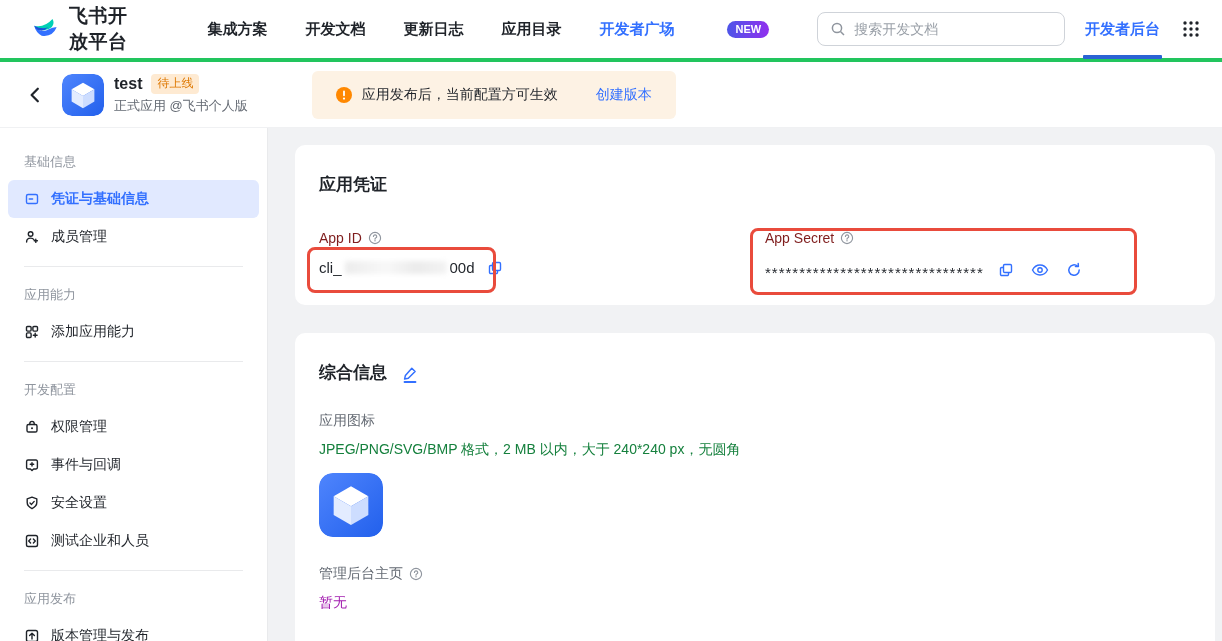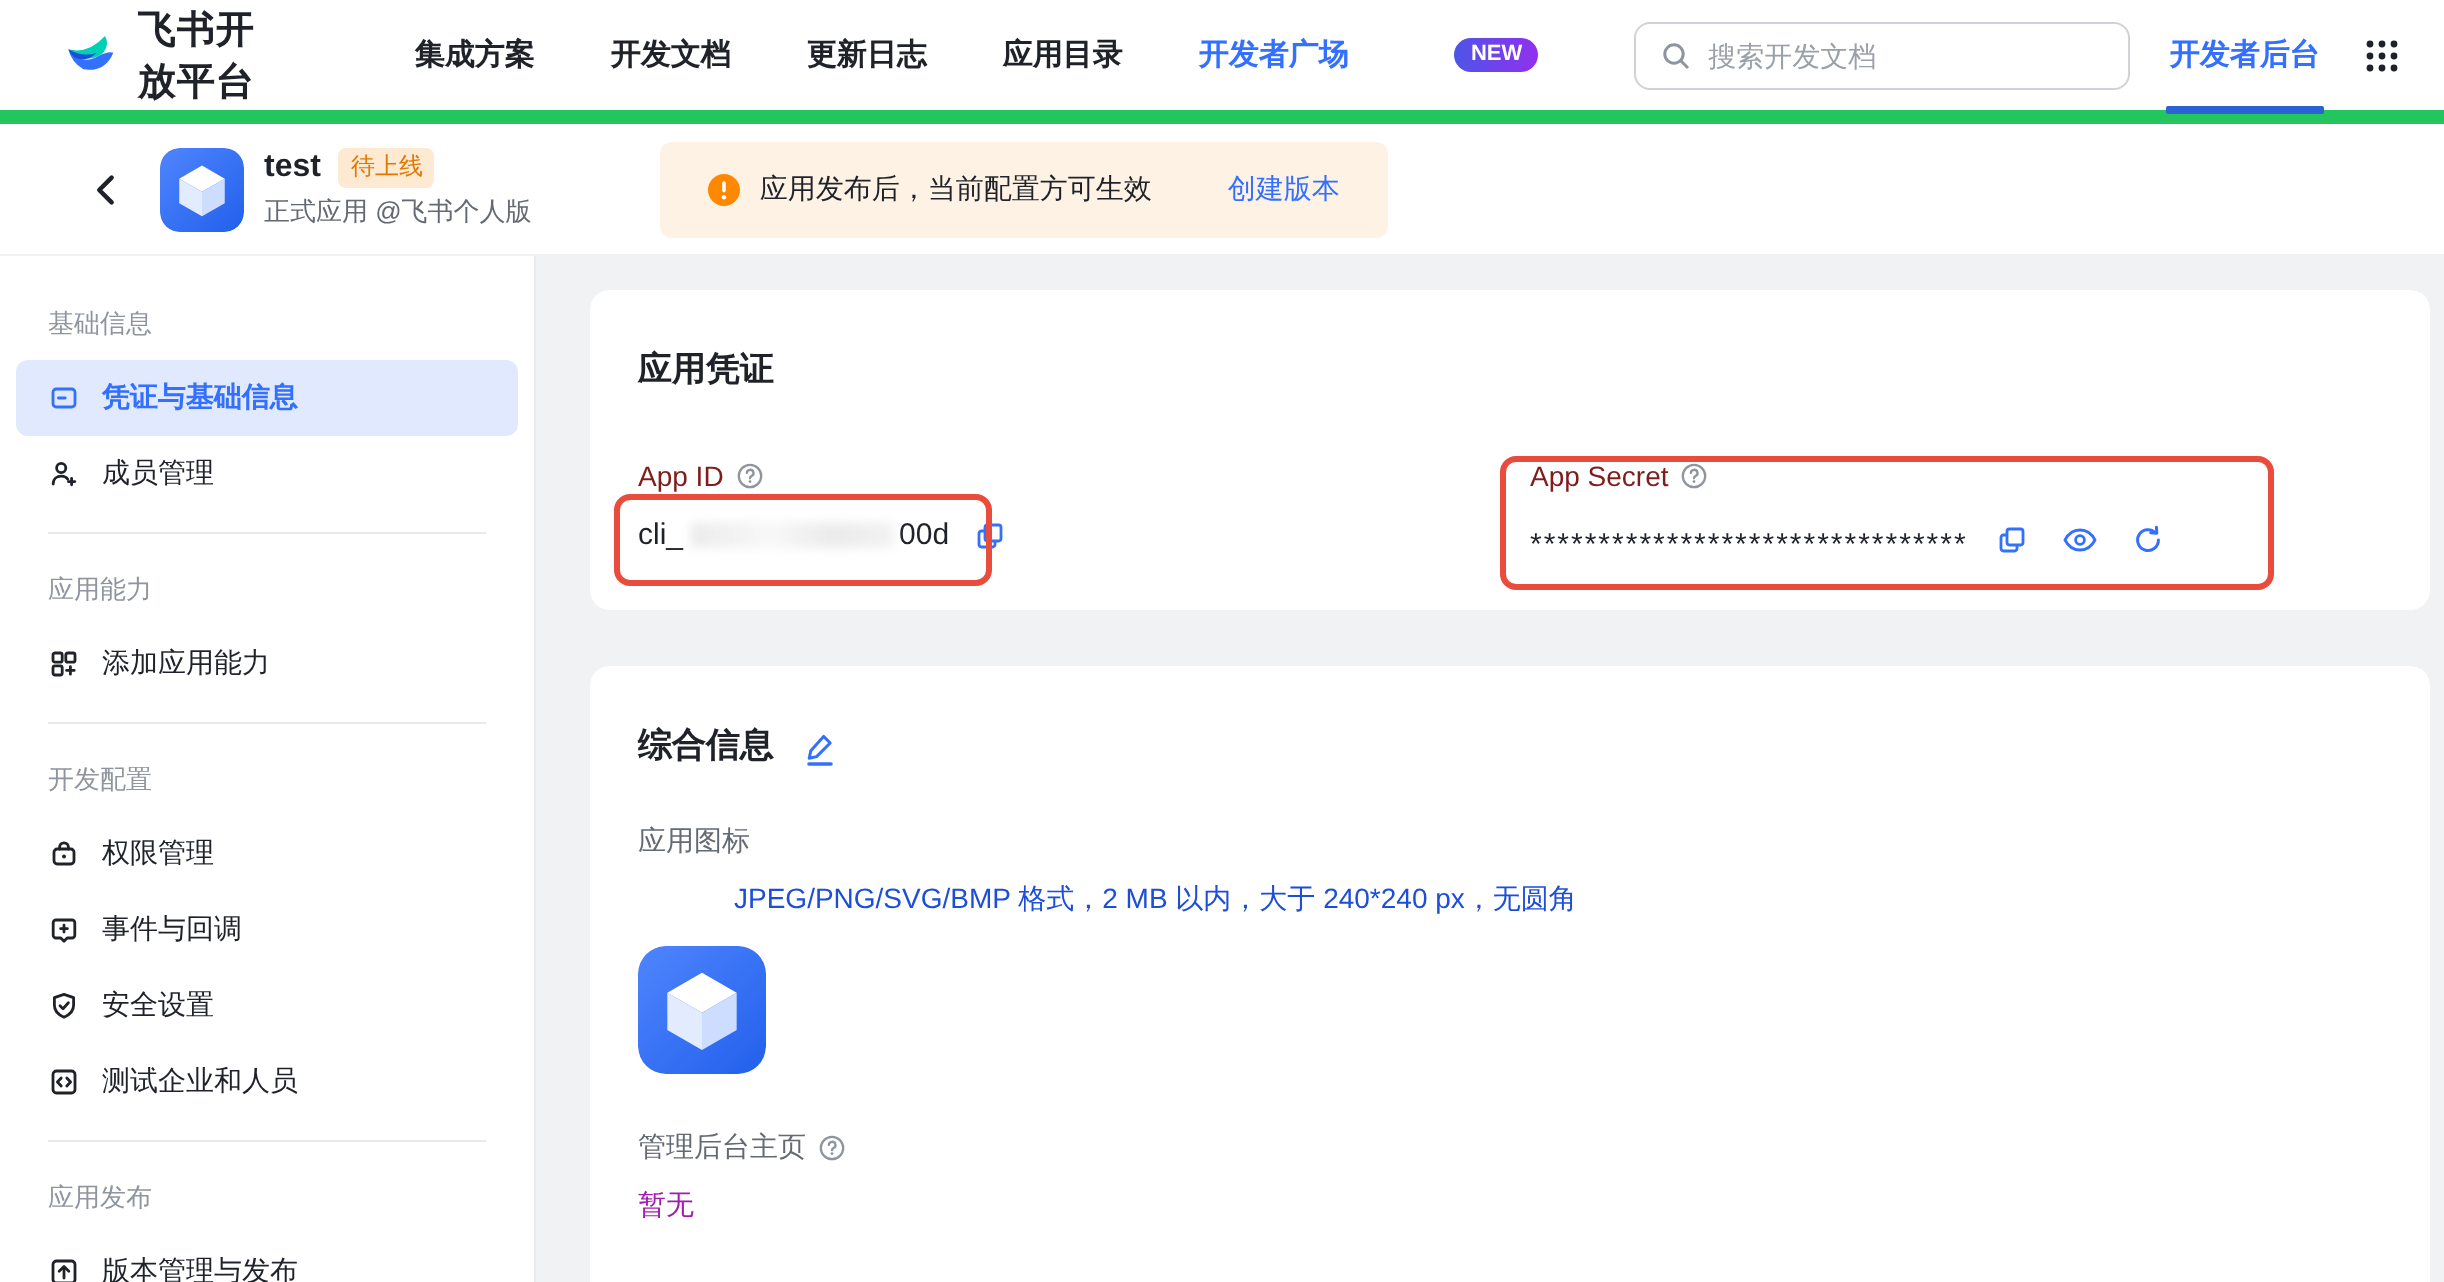--- a/index.html
+++ b/index.html
@@ -1,36 +1,36 @@
 <!DOCTYPE html>
 <html><head>
 <meta charset="utf-8">
 <style>
   * { margin:0; padding:0; box-sizing:border-box; }
   html,body { width:1222px; height:641px; }
   body { font-family:"Liberation Sans","DejaVu Sans",sans-serif; background:#fff; color:#1f2329; }
   .page { position:relative; width:1222px; height:641px; overflow:hidden; background:#fff; }
 
   
-  .topnav { display:flex; align-items:center; height:62px; padding:0 22px 0 30px; background:#fff; border-bottom:7px solid #22c55e; position:relative; }
+  .topnav { display:flex; align-items:center; height:62px; padding:0 22px 0 30px; background:#fff; border-bottom:4px solid #22c55e; position:relative; }
   .brand { display:flex; align-items:center; gap:9px; }
   .brand-name { font-size:19px; font-weight:700; letter-spacing:.5px; }
   .nav-items { display:flex; align-items:flex-end; gap:38px; margin-left:70px; }
   .nav-item { font-size:15px; font-weight:600; color:#1f2329; cursor:pointer; white-space:nowrap; }
   .nav-item.accent { color:#3370ff; display:flex; align-items:center; gap:7px; }
   .new-pill { display:inline-block; font-size:11px; font-weight:700; color:#fff; background:linear-gradient(90deg,#4d55e8,#9130ee); border-radius:10px; padding:3px 8px 3px 8px; line-height:1;margin-left:46px; }
   .search-box { display:flex; align-items:center; gap:8px; width:348px; height:34px; margin-left:48px; padding:0 12px; border:1px solid #cfd3d9; border-radius:8px; background:#fff; }
   .search-box input { border:none; outline:none; flex:1; font-size:14px; color:#1f2329; font-family:inherit; background:transparent; }
   .search-box input::placeholder { color:#9aa0a8; }
   .console-tab { margin-left:20px; font-size:15px; font-weight:600; color:#3370ff; white-space:nowrap; position:relative; padding:20px 0; cursor:pointer; }
   .console-tab .underline { position:absolute; left:-2px; right:-2px; bottom:0; height:4px; background:#2b63d4; border-radius:1px; }
   .grid-icon { margin-left:22px; cursor:pointer; display:flex; }
 
   
-  .appbar { display:flex; align-items:center; height:66px; padding:0 24px 0 44px; background:#fff; border-bottom:1px solid #f0f1f3; }
+  .appbar { display:flex; align-items:center; height:66px; padding:0 24px 0 26px; background:#fff; border-bottom:1px solid #f0f1f3; }
   .back-btn { display:flex; align-items:center; cursor:pointer; margin-right:18px; }
   .app-avatar { width:42px; height:42px; border-radius:10px; overflow:hidden; flex:0 0 auto; }
   .app-meta { margin-left:10px; }
   .app-name-row { display:flex; align-items:center; gap:9px; }
   .app-name { font-size:16px; font-weight:700; }
   .status-badge { font-size:12px; color:#de7802; background:#feead2; border-radius:4px; padding:2px 6px; line-height:1.3; }
   .app-sub { margin-top:3px; font-size:13px; color:#646a73; }
   .notice { display:flex; align-items:center; height:48px; margin-left:64px; padding:0 24px; background:#fdf2e4; border-radius:6px; }
   .notice-text { margin-left:10px; font-size:14px; color:#1f2329; }
   .notice-link { margin-left:38px; font-size:14px; color:#3370ff; cursor:pointer; }
@@ -52,21 +52,21 @@
   .card-title { font-size:17px; font-weight:700; }
   .cred-row { display:flex; margin-top:34px; }
   .cred-col-1 { width:446px; }
   .cred-col-2 { flex:1; }
   .field-label { display:flex; align-items:center; gap:6px; font-size:14px; color:#7f1d1d; }
   .field-value { display:flex; align-items:center; margin-top:13px; font-size:15px; color:#1f2329; }
   .masked-blur { display:inline-block; width:102px; height:13px; margin:0 3px; border-radius:3px; background:linear-gradient(90deg,#ececec,#f8f8f8 40%,#ebebeb 70%,#f3f3f3); filter:blur(2.5px); }
   .secret-stars { letter-spacing:1px; font-size:15px; line-height:1; padding-top:6px; }
   .icon-btn { display:flex; align-items:center; cursor:pointer; color:#3370ff; }
   .val-icons { display:flex; align-items:center; gap:17px; margin-left:14px; }
-  .hint-text { margin-top:11px; font-size:14px; color:#1d4ed8;margin-left:48px; }
+  .hint-text { margin-top:11px; font-size:14px; color:#15803d; }
   .section-label { margin-top:28px; font-size:14px; color:#646a73; }
   .app-icon-big { width:64px; height:64px; border-radius:14px; overflow:hidden; margin-top:14px; }
   .plain-value { margin-top:11px; font-size:14px; color:#a21caf; }
   .label-with-help { display:flex; align-items:center; gap:6px; margin-top:28px; font-size:14px; color:#646a73; }
 
   
   .anno-box { position:absolute; border:3px solid #e94b3c; border-radius:8px; pointer-events:none; }
   .anno-appid { left:307px; top:247px; width:189px; height:46px; }
   .anno-secret { left:750px; top:228px; width:387px; height:67px; }
 </style>

